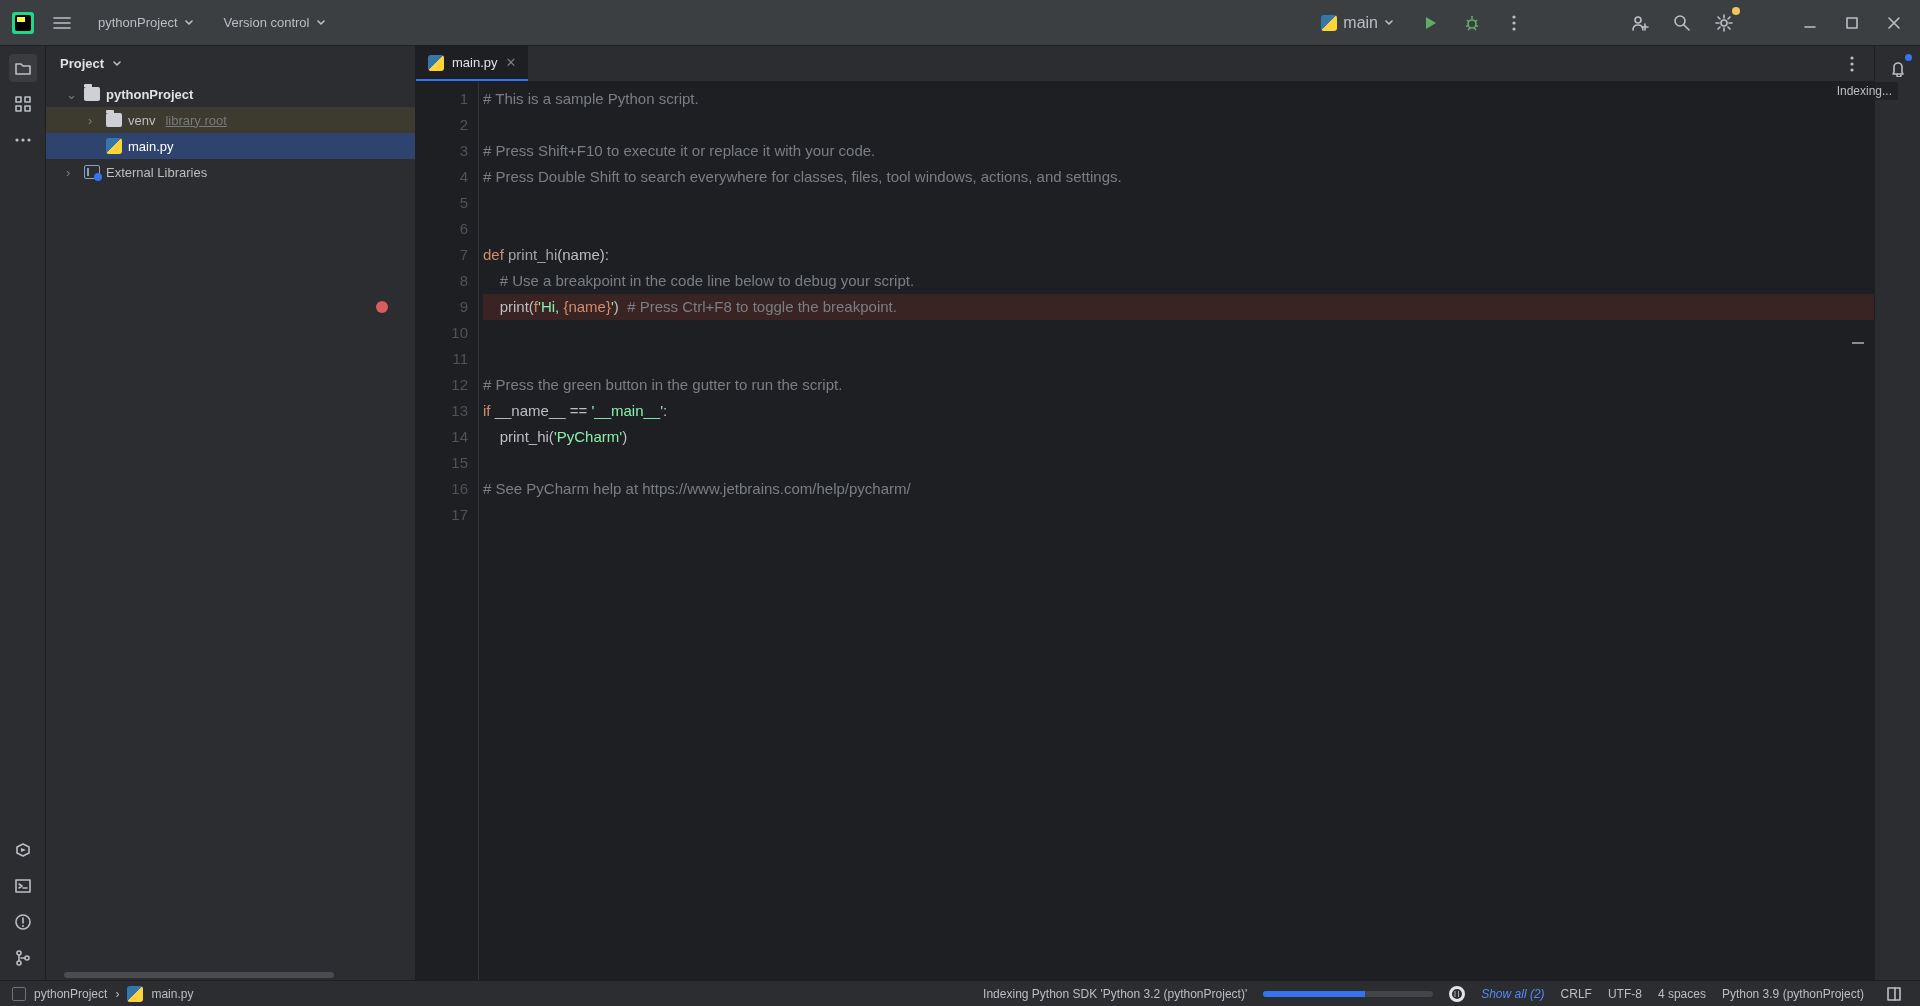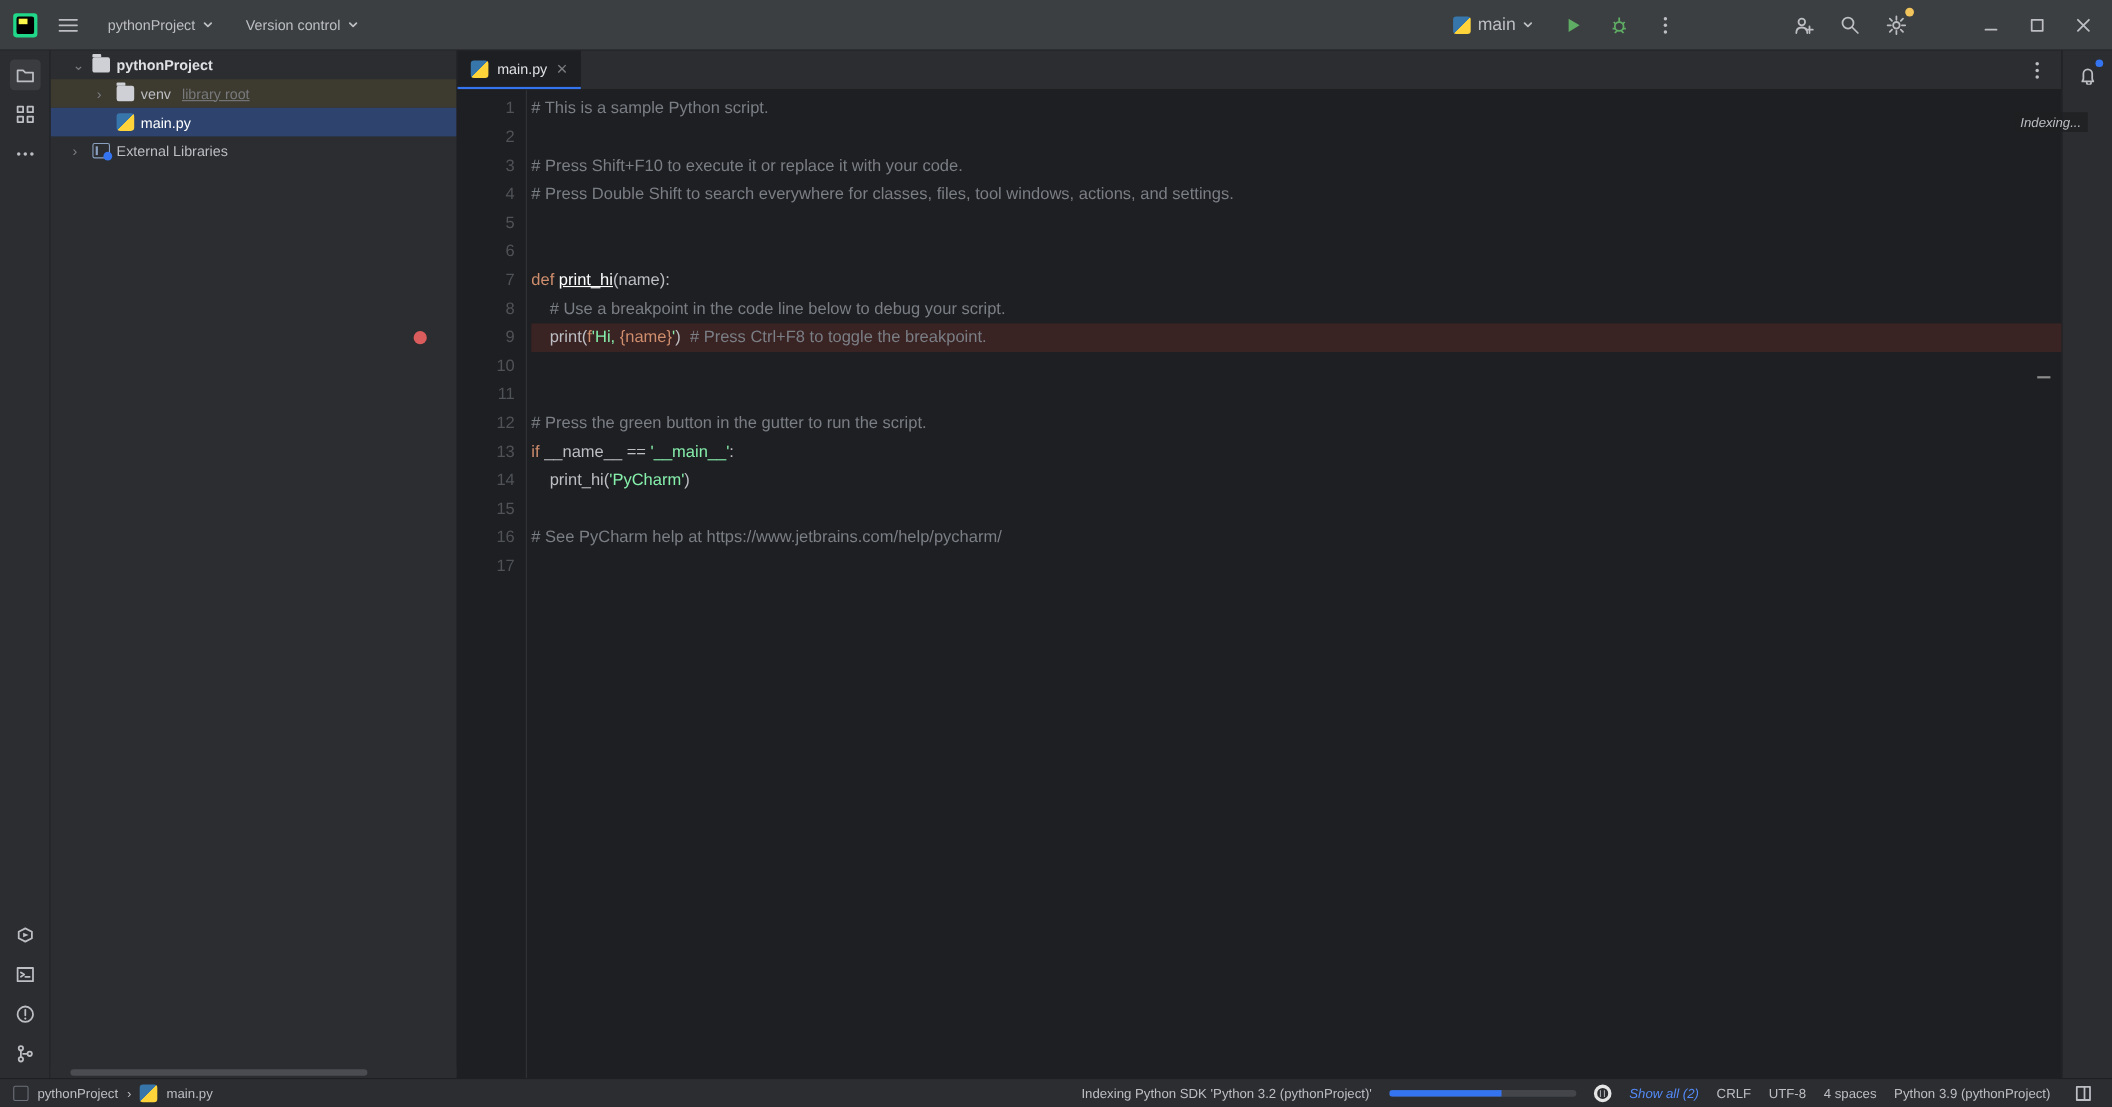--- a/index.html
+++ b/index.html
@@ -47,27 +47,27 @@
 .row-chev{width:12px;color:#7b7d82;}
 .pp-scroll { height:10px; background:#2b2d30; position:relative; padding:0 18px;}
 .pp-thumb { position:absolute; left:18px; top:2px; height:6px; width:270px; background:#4a4c51; border-radius:3px;}
 
 
 .editor-area { flex:1; display:flex; flex-direction:column; background:#1e1f22; min-width:0;}
 .tabs-row { height:36px; background:#2b2d30; border-bottom:1px solid #1e1f22; display:flex; align-items:stretch;}
 .tab { display:flex; align-items:center; gap:8px; padding:0 12px; background:#1e1f22; border-bottom:2px solid #3574f0; font-size:13px; color:#dfe1e5;}
 .tab .close{color:#7b7d82;cursor:pointer;}
 .tabs-row .icon-btn { align-self:center; margin-right:8px;}
-.status-pill { position:absolute; right:22px; top:102px; font-size:12px; color:#bcbec4; background:rgba(30,31,34,.8); padding:2px 6px;font-style:italic;}
+.status-pill { position:absolute; right:22px; top:82px; font-size:12px; color:#bcbec4; background:rgba(30,31,34,.8); padding:2px 6px;}
 .editor-body { flex:1; display:flex; font-family: "JetBrains Mono","Consolas",monospace; font-size:15px; line-height:26px; position:relative;}
 .gutter { width:62px; background:#1e1f22; text-align:right; color:#4f5257; padding:4px 10px 0 0; user-select:none;}
 .gutter .bp { position:relative; }
 .gutter .bp::before { content:""; position:absolute; left:-40px; top:7px; width:12px; height:12px; background:#db5c5c; border-radius:50%;}
 .code { flex:1; padding:4px 0 0 4px; white-space:pre; color:#bcbec4; }
-.code .c{color:#7a7e85;margin-top:16px;} .code .k{color:#cf8e6d;} .code .fn{color:#ffffff;text-decoration:underline;} .code .s{color:#86efac;} .code .fs{color:#cf8e6d;}
+.code .c{color:#7a7e85;margin-top:16px;} .code .k{color:#cf8e6d;} .code .fn{color:#a3a3a3;} .code .s{color:#86efac;} .code .fs{color:#cf8e6d;}
 .bp-line{ background:#3a2323; display:inline-block; width:100%;}
 .code-border { width:1px; background:#313438; }
 .err-stripe { position:absolute; right:10px; top:260px; width:12px; height:2px; background:#8c8c8c;}
 
 
 .right-rail { width:46px; background:#2b2d30; border-left:1px solid #1e1f22; display:flex; flex-direction:column; align-items:center; padding:8px 0;}
 .bell { position:relative; }
 .notif-dot{position:absolute;top:0;right:0;width:7px;height:7px;background:#3574f0;border-radius:50%;}
 .gear-dot{position:absolute;top:-2px;right:-2px;width:8px;height:8px;background:#f2c55c;border-radius:50%;}
 
@@ -218,20 +218,26 @@
       <svg width="18" height="18">
           <circle cx="5" cy="4" r="2" class="stroke"></circle>
           <circle cx="5" cy="14" r="2" class="stroke"></circle>
           <circle cx="13" cy="9" r="2" class="stroke"></circle>
           <path class="stroke" d="M5 6v6M7 9h4"></path>
         </svg>
     </div>
   </div>
 
   <div class="project-panel">
+    <div class="panel-header">
+      <span>Project</span>
+      <svg class="chev" viewBox="0 0 10 10">
+          <path class="stroke" d="M2 3l3 3 3-3"></path>
+        </svg>
+    </div>
     <div class="tree">
       <div class="tree-row ind-0">
         <span class="row-chev">⌄</span>
           <span class="folder-icon"></span>
         <b style="color:#dfe1e5">pythonProject</b>
       </div>
       <div class="tree-row ind-1 venv-sel">
         <span class="row-chev">›</span>
           <span class="folder-icon"></span>
         <span>venv</span>

